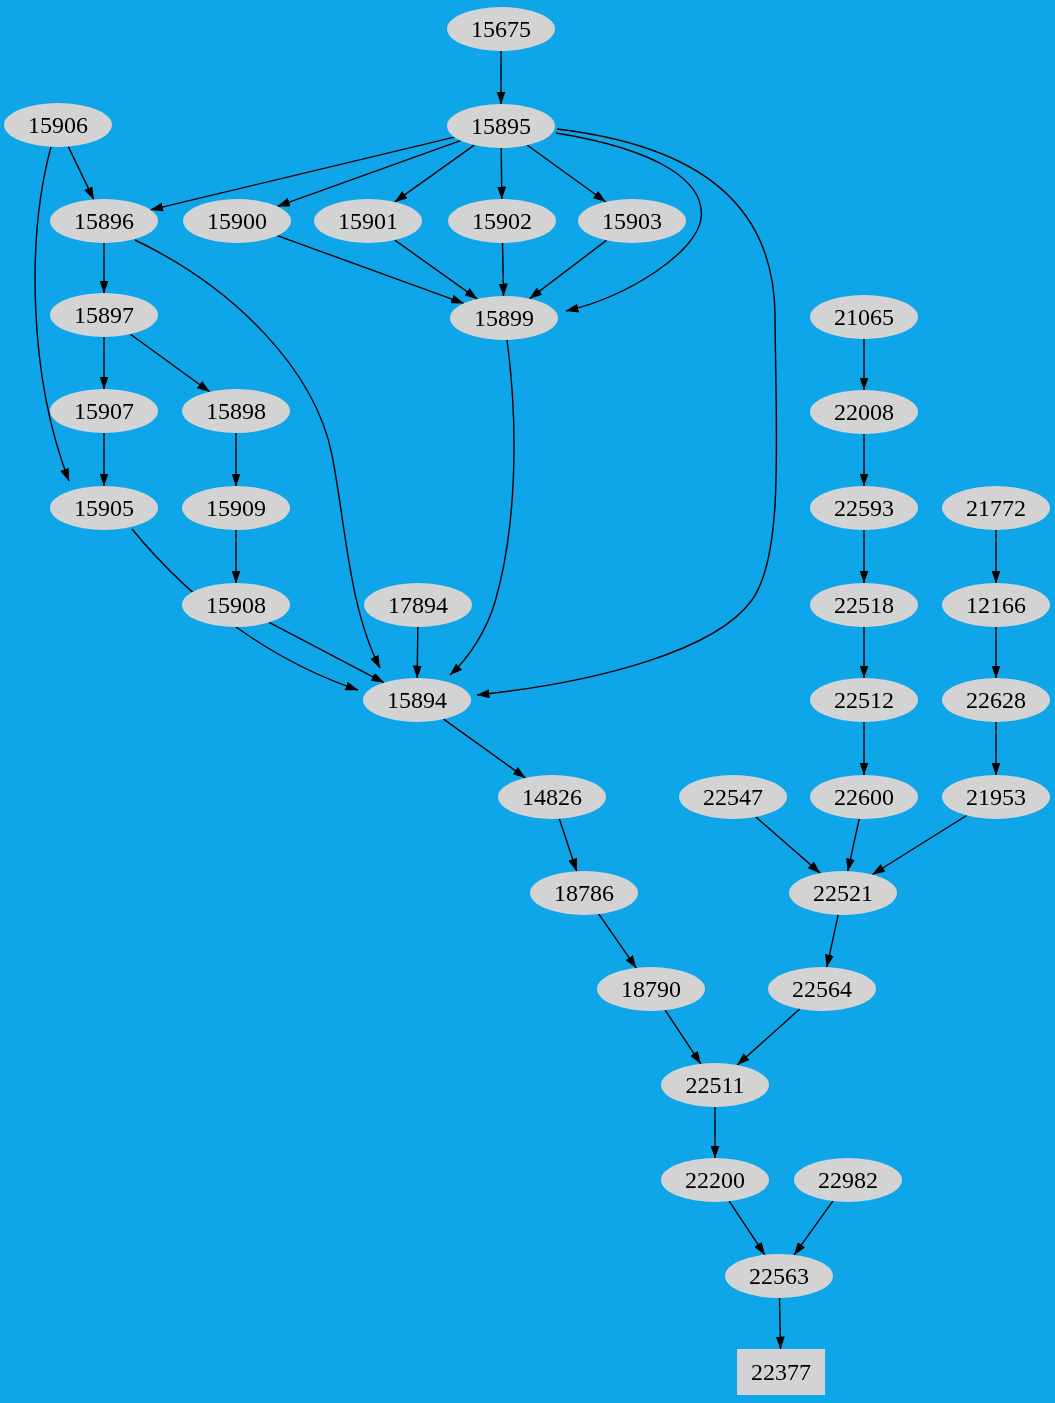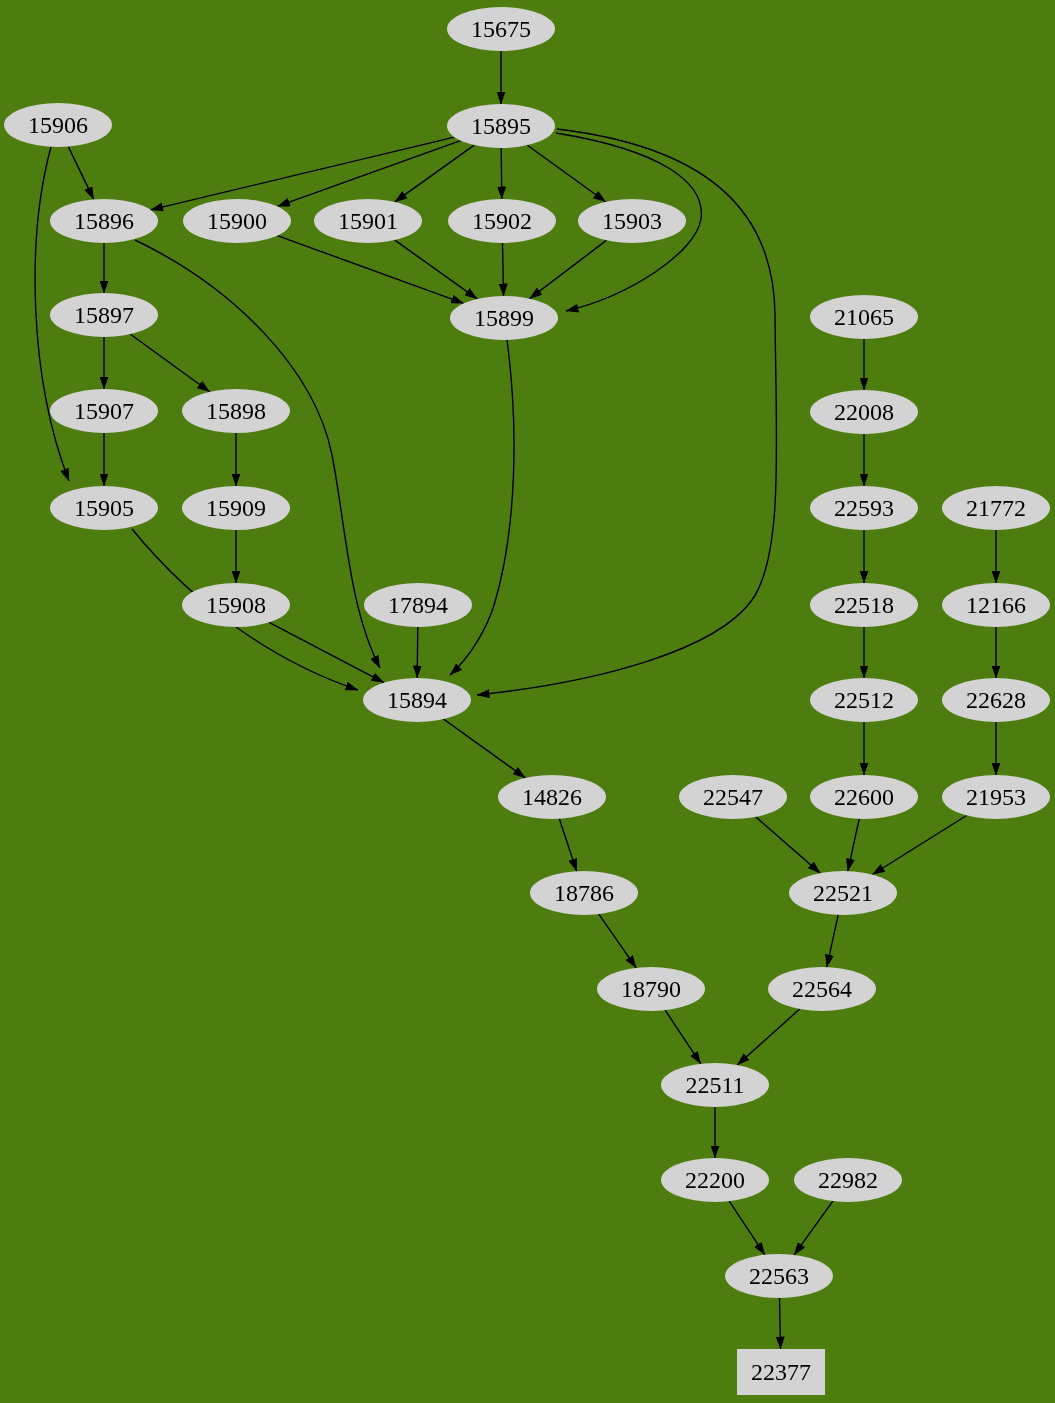--- a/index.html
+++ b/index.html
@@ -4,21 +4,21 @@
 <style>
   html, body {
     margin: 0;
     padding: 0;
     background: #ffffff;
   }
   .canvas-wrap {
     width: 1055px;
     height: 1403px;
     position: relative;
-    background: #4d7c0f;
+    background: #0ea5e9;
     overflow: hidden;
   }
   svg { display: block; }
   .graph-edge {
     fill: none;
     stroke: #000000;
     stroke-width: 1.4px;
   }
   .node-shape-ellipse, .node-shape-box {
     fill: #d3d3d3;

